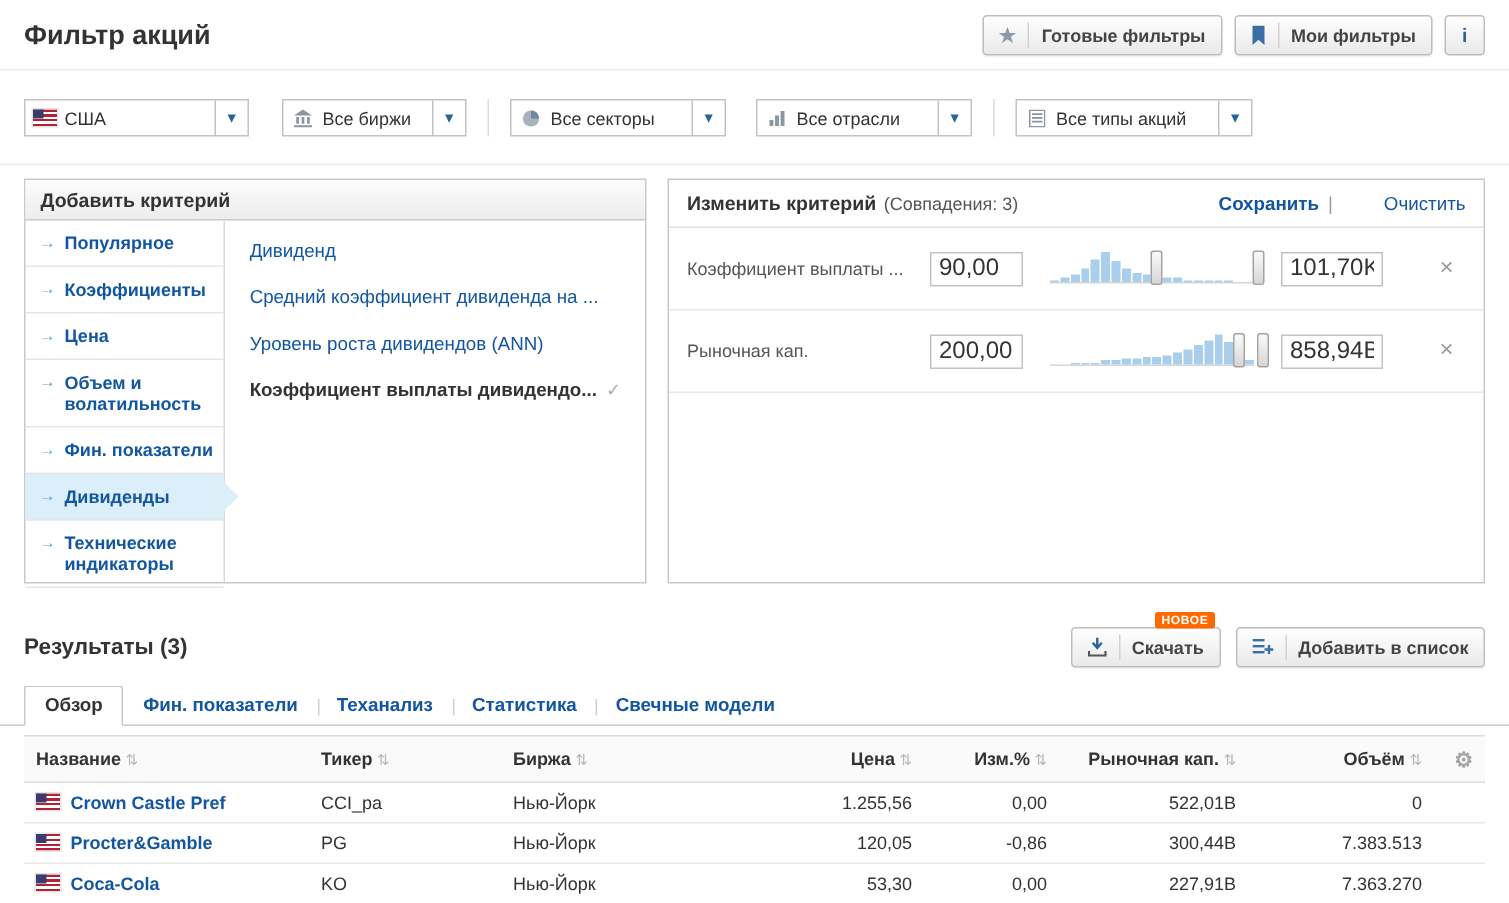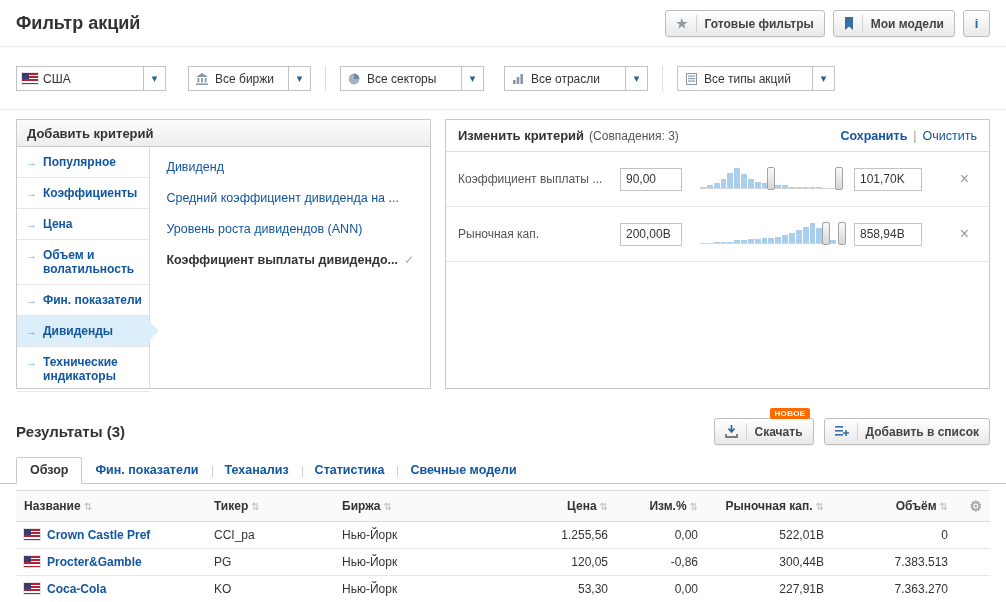--- a/index.html
+++ b/index.html
@@ -62,26 +62,26 @@
   .crit-link.selected { color:#333; font-weight:bold;text-align:center; }
   .crit-link .check { color:#a6adb3; font-weight:normal; margin-left:6px; font-size:12px; }
 
   .edit-panel { flex:1; height:270px; }
   .edit-header { height:32px; display:flex; align-items:center; padding:0 12px;
                  border-bottom:1px solid #e0e0e0; }
   .edit-title { font-size:13px; font-weight:bold; color:#333; }
   .edit-matches { font-size:12px; color:#555; margin-left:5px; }
   .edit-actions { margin-left:auto; display:flex; align-items:center; gap:6px; font-size:12.5px; }
   .save-link { color:#1256a0; font-weight:bold; cursor:pointer; }
-  .clear-link { color:#1256a0; cursor:pointer; }
+  .clear-link { color:#1256a0; cursor:pointer;margin-left:28px; }
   .act-sep { color:#9a9a9a; }
   .crit-row { display:flex; align-items:center; gap:10px; padding:13px 12px;
               border-bottom:1px solid #e7e7e7; }
   .crit-label { width:152px; font-size:12px; color:#555; white-space:nowrap; overflow:hidden; }
-  .crit-input { width:62px; height:23px; border:1px solid #c3c3c3; font-size:12px;
+  .crit-input { width:62px; height:23px; border:1px solid #c3c3c3; font-size:16px;
                 padding:0 5px; color:#333; font-family:"Liberation Sans", sans-serif; }
   .slider { position:relative; width:152px; height:28px; }
   .hist { position:absolute; left:8px; right:8px; top:3px; bottom:4px; display:flex;
           align-items:flex-end; gap:1px; border-bottom:1px solid #d6d6d6; }
   .hist-bar { flex:1; background:#a9cfec; min-height:0; }
   .slider-handle { position:absolute; top:2px; width:8px; height:23px;
                    background:linear-gradient(#fafafa,#d6d6d6); border:1px solid #a3a3a3;
                    border-radius:2px; transform:translateX(-50%); cursor:ew-resize; z-index:2; }
   .remove-x { margin-left:auto; margin-right:8px; color:#9a9a9a; font-size:16px;
               line-height:16px; cursor:pointer; }
@@ -132,21 +132,21 @@
             <span class="star-glyph">★</span>
           </span>
         <span>Готовые фильтры</span>
       </button>
       <button class="btn">
         <span class="btn-ic">
           <svg class="ic-svg" width="10" height="13" viewBox="0 0 10 13">
               <path d="M1 0 h8 v13 l-4 -3.5 -4 3.5 z" fill="#3b6ea5"></path>
             </svg>
         </span>
-        <span>Мои модели</span>
+        <span>Мои фильтры</span>
       </button>
       <button class="info-btn">
           <span>i</span>
         </button>
     </div>
   </div>
 
   <div class="filterbar">
     <div class="dd" style="width:150px">
       <span class="dd-icon">

